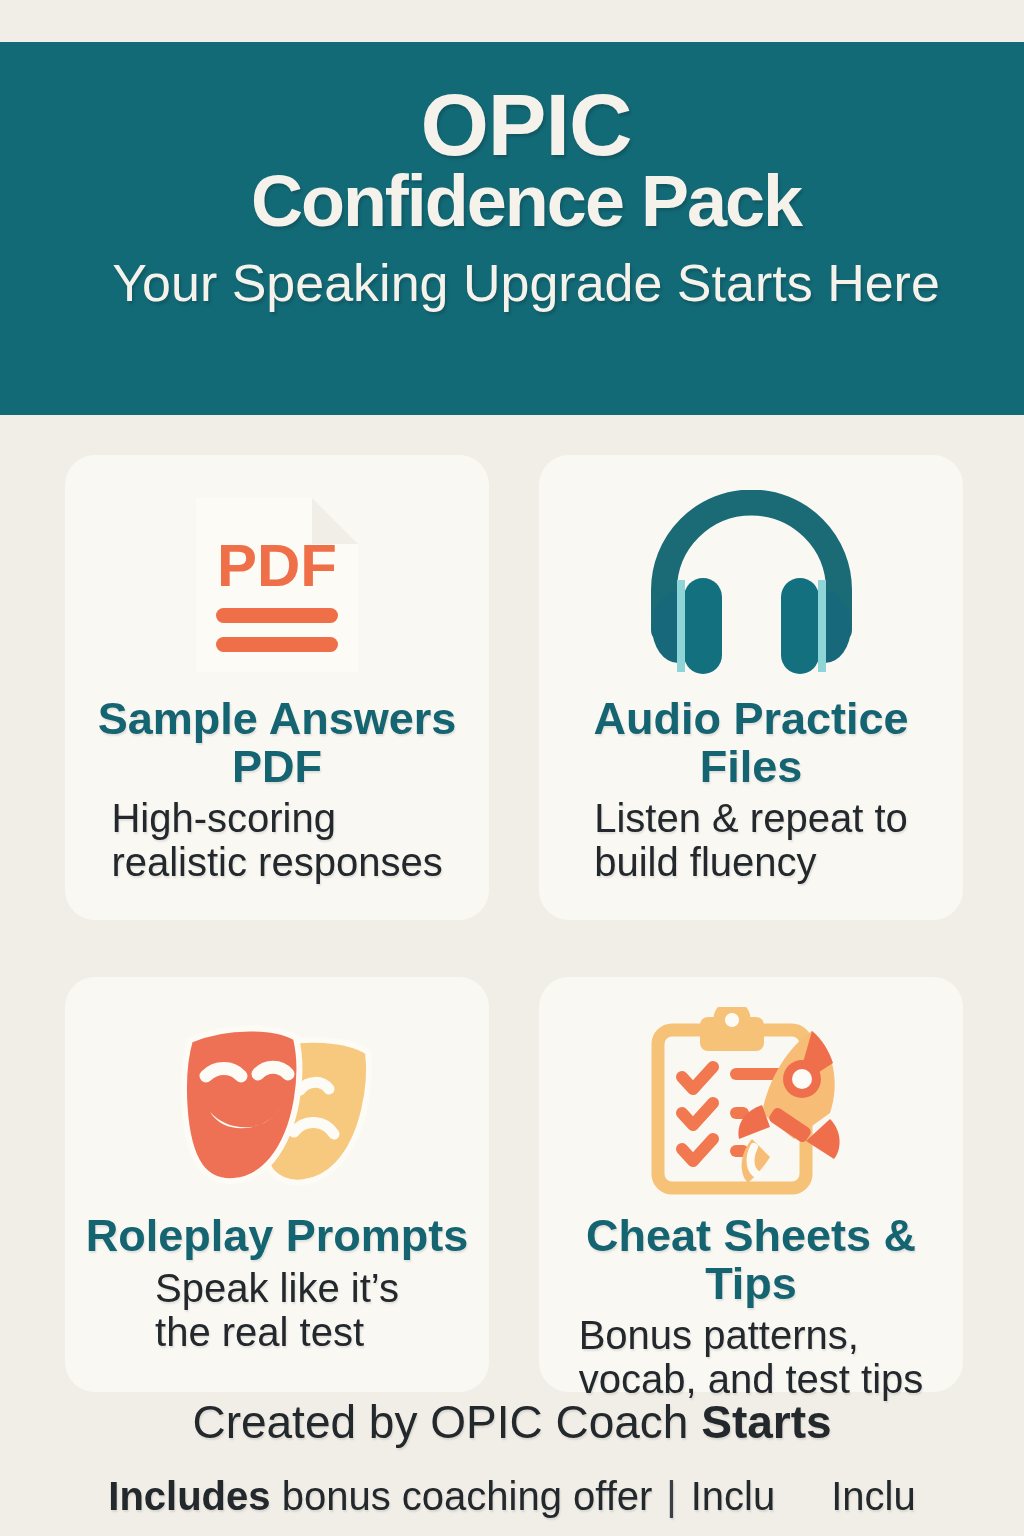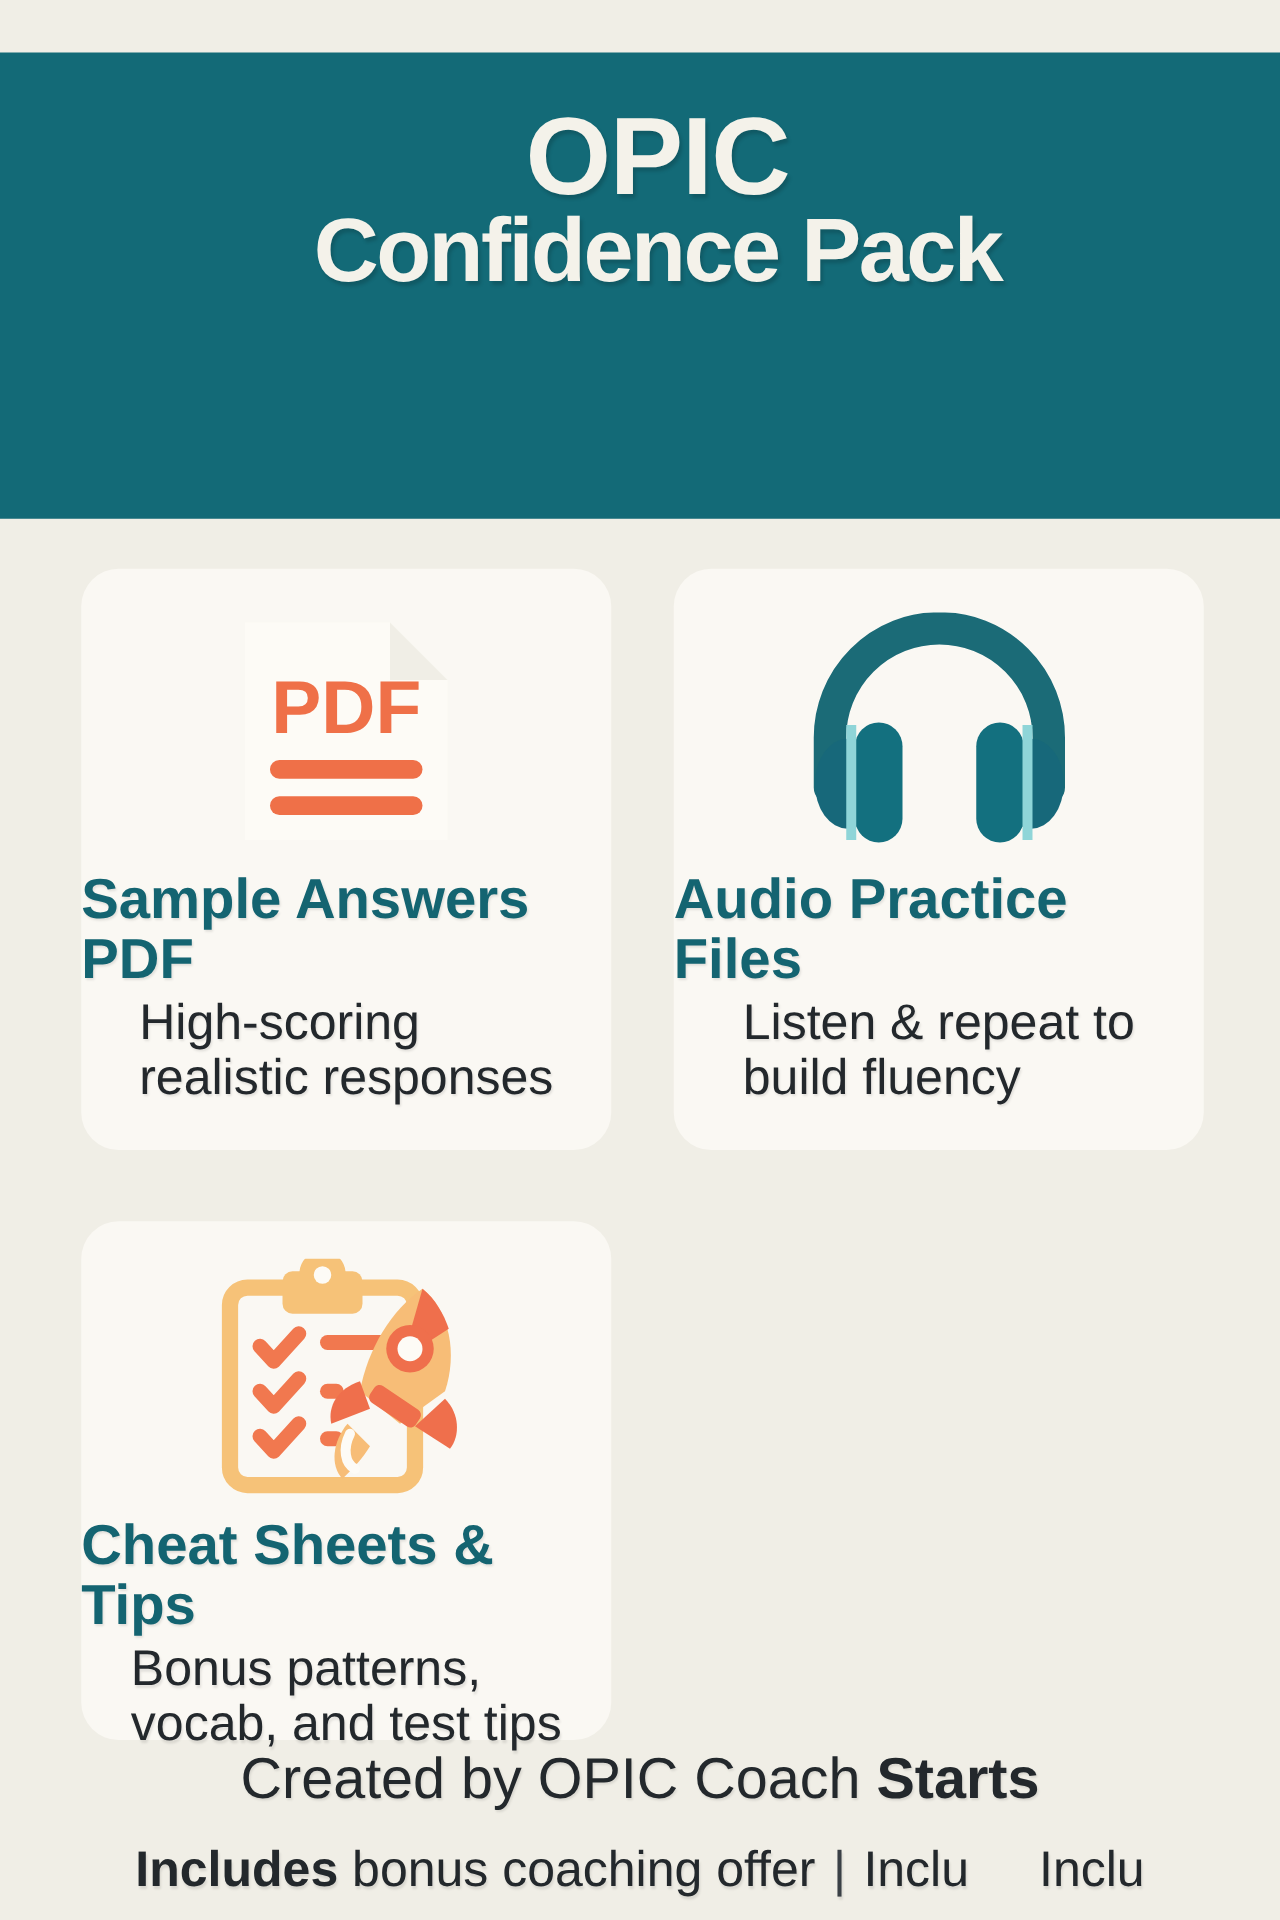--- a/index.html
+++ b/index.html
@@ -86,21 +86,21 @@
     align-items: center;
     justify-content: center;
   }
   .card.row2 .icon-wrap { height: 195px; }
 
   .card-title {
     color: #146471;
     font-weight: bold;
     font-size: 45px;
     line-height: 1.06;
-    text-align: left;
+    text-align: center;
     margin-top: 10px;
     text-shadow: 1px 2px 2px rgba(0,0,0,0.10);
   }
   .card-desc {
     color: #23282c;
     font-size: 40px;
     line-height: 1.1;
     margin-top: 6px;
     text-shadow: 1px 2px 2px rgba(0,0,0,0.10);
     white-space: pre-line;
@@ -135,20 +135,21 @@
   .footer-gap { display: inline-block; width: 56px; }
 </style>
 </head>
 <body>
 
 <div class="header">
   <div class="header-title">
     <span>OPIC</span>
     <span class="line2">Confidence Pack</span>
   </div>
+  <div class="header-sub">Your Speaking Upgrade Starts Here</div>
 </div>
 
 <div class="grid">
 
   <div class="card">
     <div class="icon-wrap">
       <svg width="190" height="190" viewBox="0 0 190 190" aria-hidden="true">
         <path d="M14 8 H130 L176 54 V182 H14 Z" fill="#fdfbf6"></path>
         <path d="M130 8 L176 54 H130 Z" fill="#f0eee6"></path>
         <text x="95" y="96" text-anchor="middle" font-family="Liberation Sans, sans-serif" font-size="60" font-weight="bold" fill="#ef7048">PDF</text>
@@ -171,20 +172,40 @@
         <rect x="137" y="88" width="38" height="96" rx="19" fill="#13707f"></rect>
         <rect x="33" y="90" width="8" height="92" fill="#8fd5d8"></rect>
         <rect x="174" y="90" width="8" height="92" fill="#8fd5d8"></rect>
       </svg>
     </div>
     <div class="card-title">Audio Practice Files</div>
     <div class="card-desc">Listen &amp; repeat to
 build fluency</div>
   </div>
 
+  <div class="card row2">
+    <div class="icon-wrap">
+      <svg width="210" height="185" viewBox="0 0 210 185" aria-hidden="true">
+
+        <path d="M96 35 C130 22 178 28 196 40 C200 72 192 124 166 152
+                 C146 173 116 177 100 160 C86 145 84 70 96 35 Z" fill="#f7c97e" stroke="#fdfbf6" stroke-width="6"></path>
+        <path d="M128 78 C136 68 150 68 157 77" fill="none" stroke="#fdfbf6" stroke-width="11" stroke-linecap="round"></path>
+        <path d="M122 120 C133 106 153 108 162 122" fill="none" stroke="#fdfbf6" stroke-width="11" stroke-linecap="round"></path>
+
+        <path d="M18 28 C56 12 104 14 124 26 C132 60 126 116 100 148
+                 C78 174 44 176 28 154 C10 128 8 62 18 28 Z" fill="#ef7155" stroke="#fdfbf6" stroke-width="6"></path>
+        <path d="M34 64 C44 54 60 54 69 64" fill="none" stroke="#fdfbf6" stroke-width="13" stroke-linecap="round"></path>
+        <path d="M86 62 C94 53 108 53 116 62" fill="none" stroke="#fdfbf6" stroke-width="13" stroke-linecap="round"></path>
+        <path d="M38 100 C58 122 94 120 108 96 C96 118 54 126 38 100 Z" fill="#fdfbf6"></path>
+      </svg>
+    </div>
+    <div class="card-title">Roleplay Prompts</div>
+    <div class="card-desc">Speak like it’s
+the real test</div>
+  </div>
 
   <div class="card row2">
     <div class="icon-wrap">
       <svg width="215" height="195" viewBox="0 0 215 195" aria-hidden="true">
 
         <rect x="14" y="23" width="148" height="158" rx="14" fill="none" stroke="#f6c278" stroke-width="13"></rect>
 
         <rect x="56" y="10" width="64" height="34" rx="8" fill="#f6c278"></rect>
         <path d="M76 12 a12 12 0 0 1 24 0" fill="none" stroke="#f6c278" stroke-width="13"></path>
         <circle cx="88" cy="13" r="7" fill="#fdfbf6"></circle>

